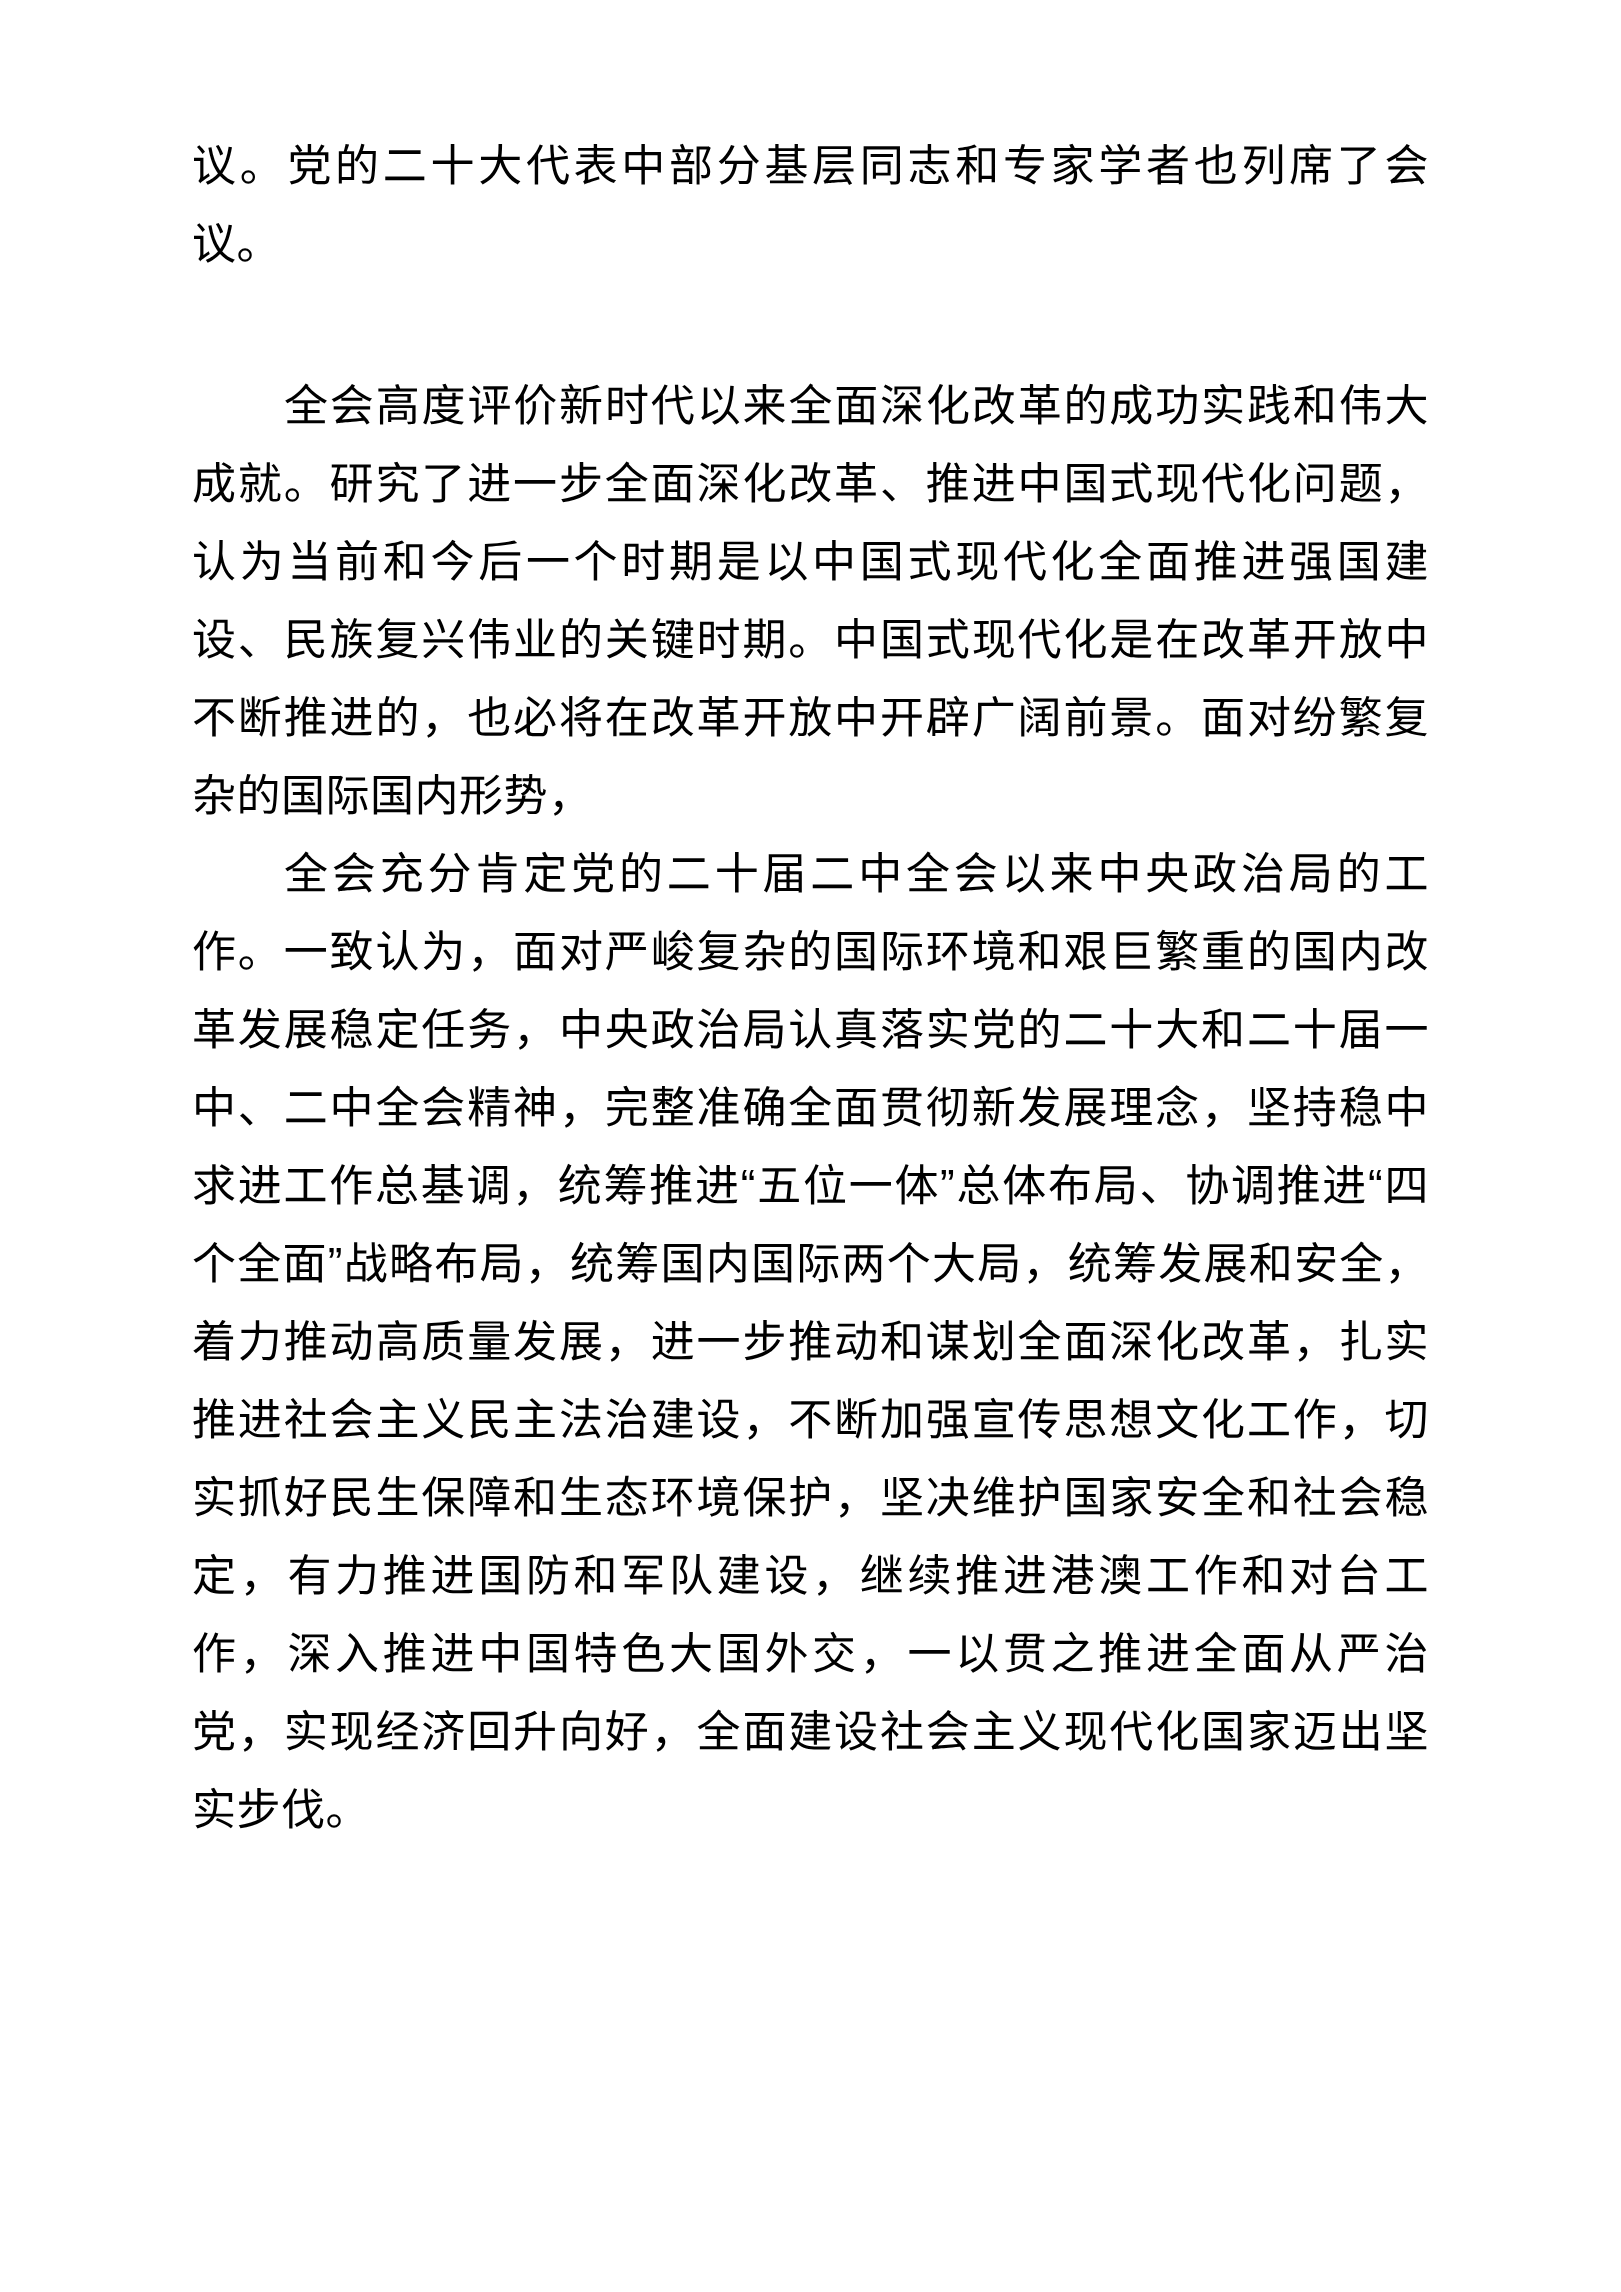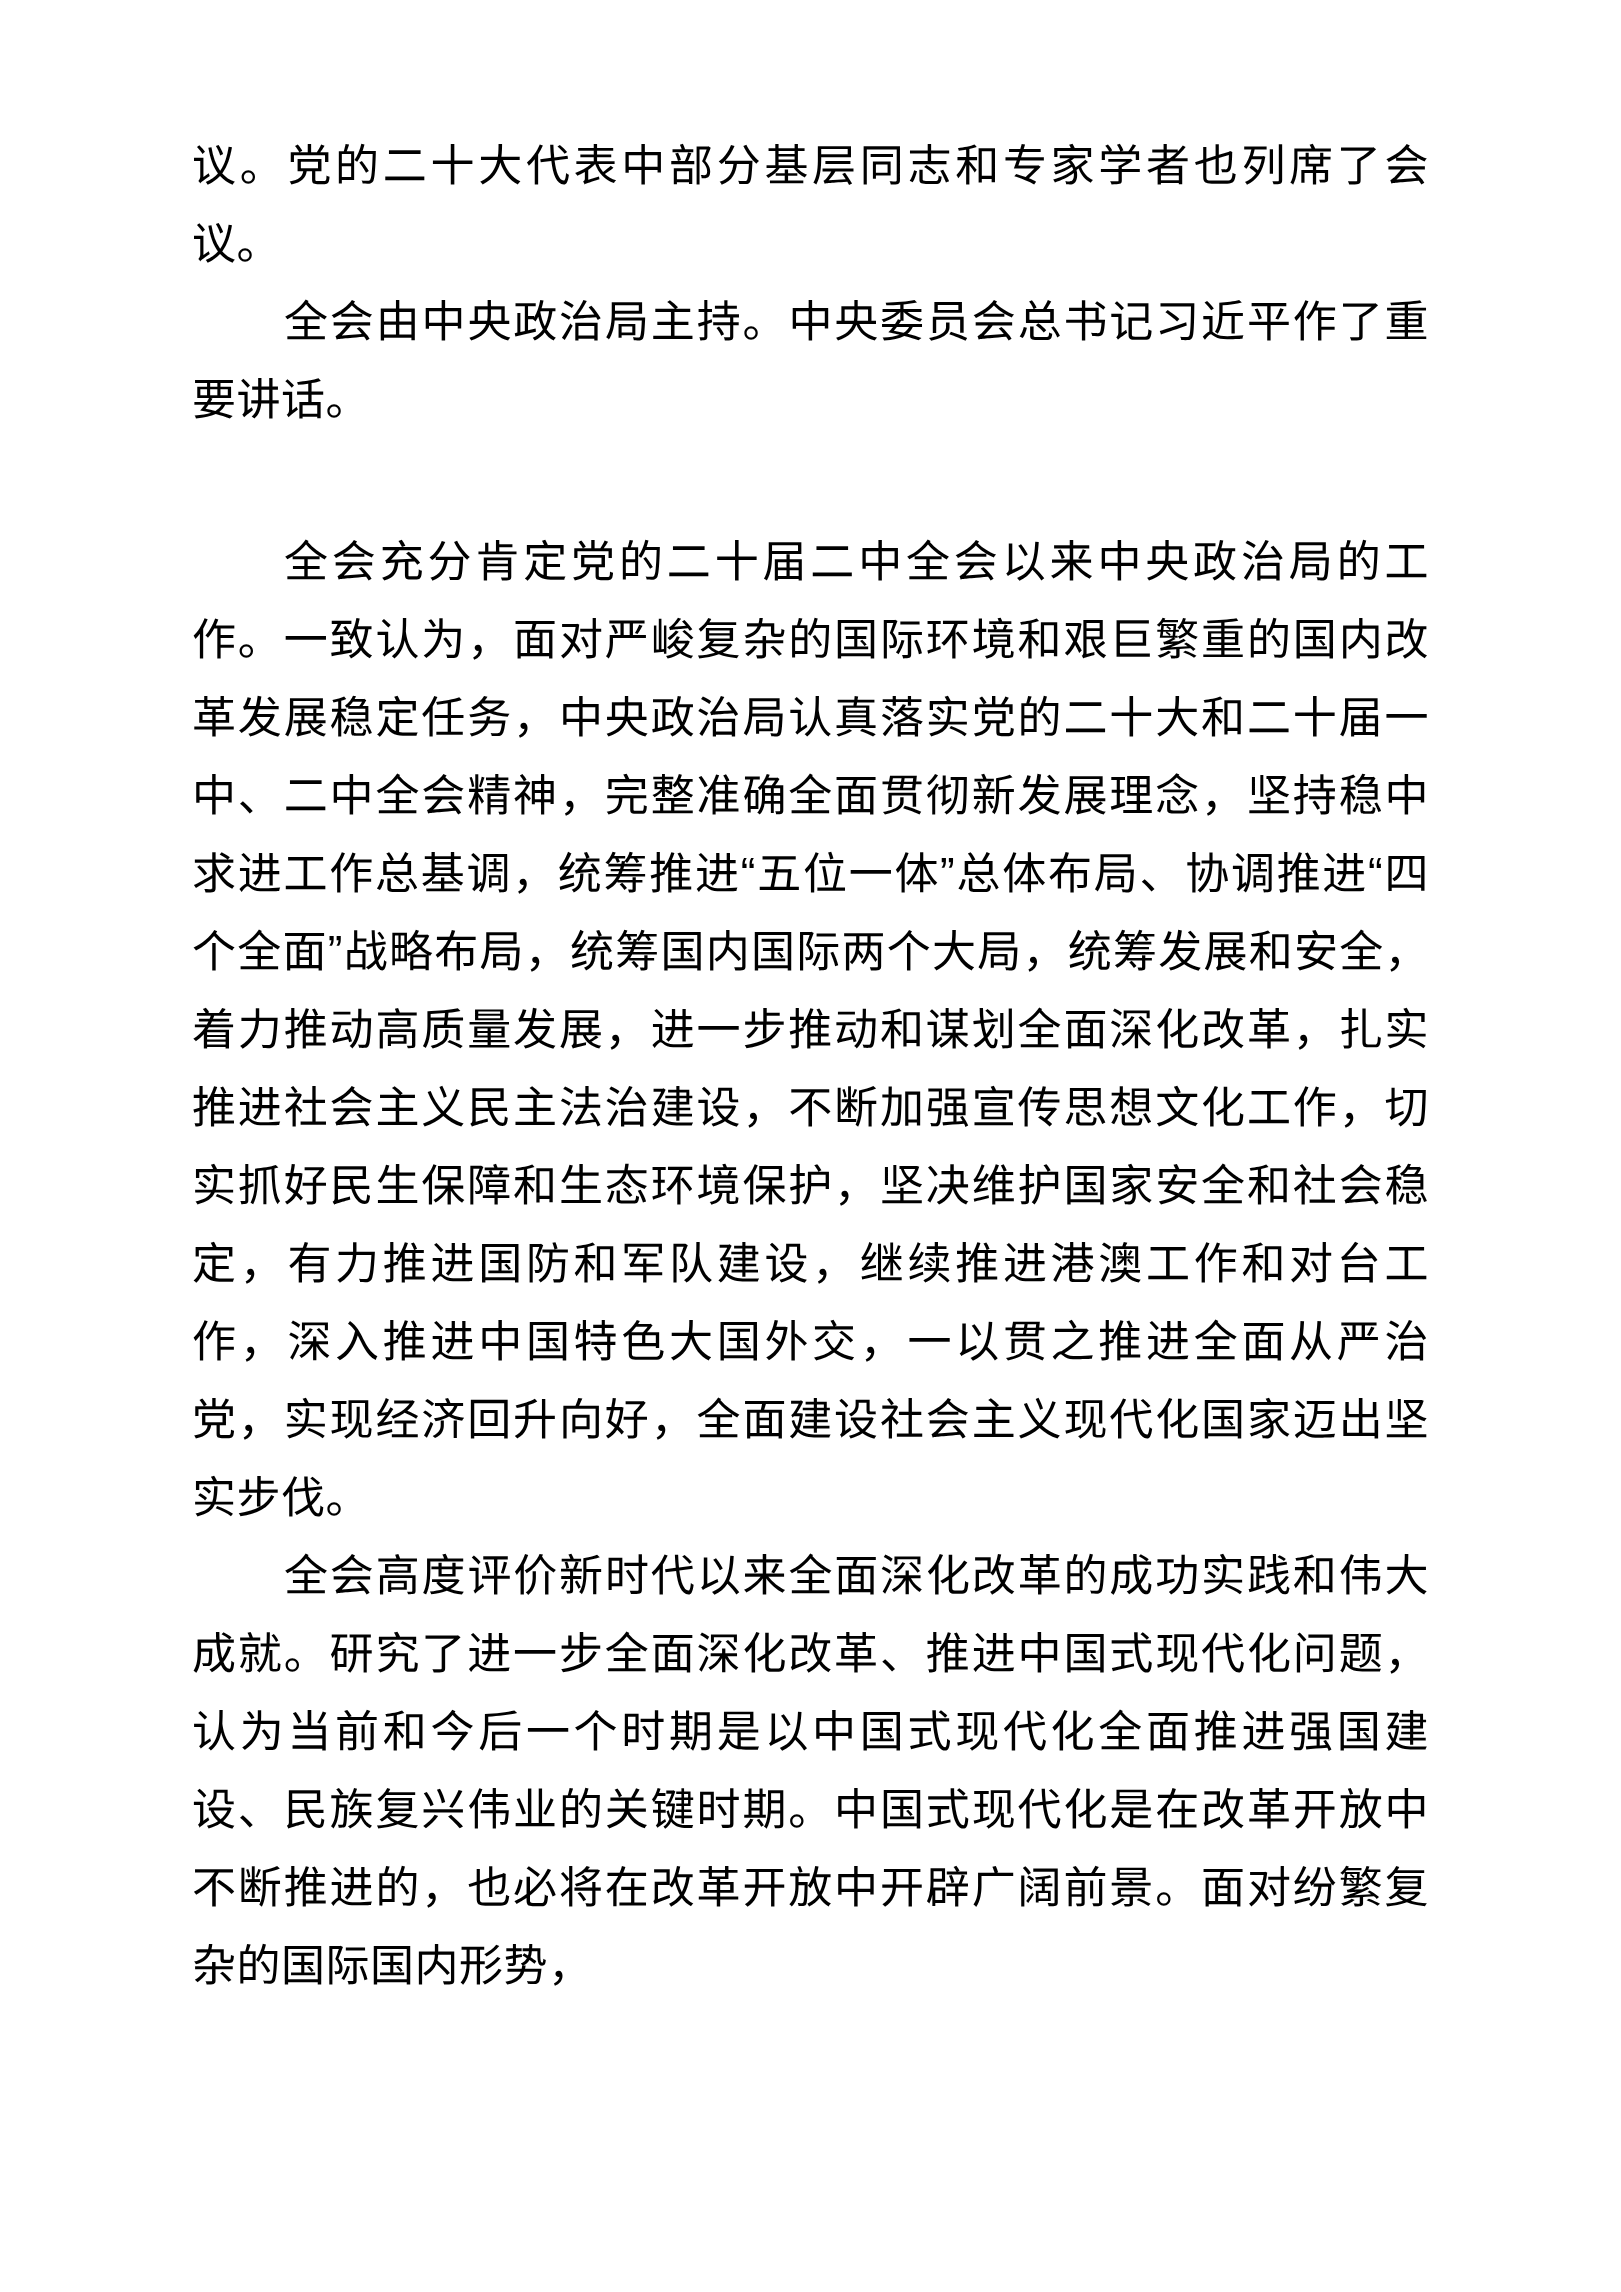--- a/index.html
+++ b/index.html
@@ -49,24 +49,23 @@
   .para + .para { margin-top: 0; }
 </style>
 </head>
 <body>
 
 <div class="page">
   <div class="content">
 
     <p class="para">议。党的二十大代表中部分基层同志和专家学者也列席了会议。</p>
 
-    <p class="para indent">全会由中央政治局主持。中央委员会总书记习近平作了重要讲话。</p>
 
     <div class="gap-before-heading"></div>
 
 
+    <p class="para indent">全会高度评价新时代以来全面深化改革的成功实践和伟大成就。研究了进一步全面深化改革、推进中国式现代化问题，认为当前和今后一个时期是以中国式现代化全面推进强国建设、民族复兴伟业的关键时期。中国式现代化是在改革开放中不断推进的，也必将在改革开放中开辟广阔前景。面对纷繁复杂的国际国内形势，</p>
+
     <p class="para indent">全会充分肯定党的二十届二中全会以来中央政治局的工作。一致认为，面对严峻复杂的国际环境和艰巨繁重的国内改革发展稳定任务，中央政治局认真落实党的二十大和二十届一中、二中全会精神，完整准确全面贯彻新发展理念，坚持稳中求进工作总基调，统筹推进“五位一体”总体布局、协调推进“四个全面”战略布局，统筹国内国际两个大局，统筹发展和安全，着力推动高质量发展，进一步推动和谋划全面深化改革，扎实推进社会主义民主法治建设，不断加强宣传思想文化工作，切实抓好民生保障和生态环境保护，坚决维护国家安全和社会稳定，有力推进国防和军队建设，继续推进港澳工作和对台工作，深入推进中国特色大国外交，一以贯之推进全面从严治党，实现经济回升向好，全面建设社会主义现代化国家迈出坚实步伐。</p>
-
-    <p class="para indent">全会高度评价新时代以来全面深化改革的成功实践和伟大成就。研究了进一步全面深化改革、推进中国式现代化问题，认为当前和今后一个时期是以中国式现代化全面推进强国建设、民族复兴伟业的关键时期。中国式现代化是在改革开放中不断推进的，也必将在改革开放中开辟广阔前景。面对纷繁复杂的国际国内形势，</p>
 
   </div>
 </div>
 
 
 </body></html>

